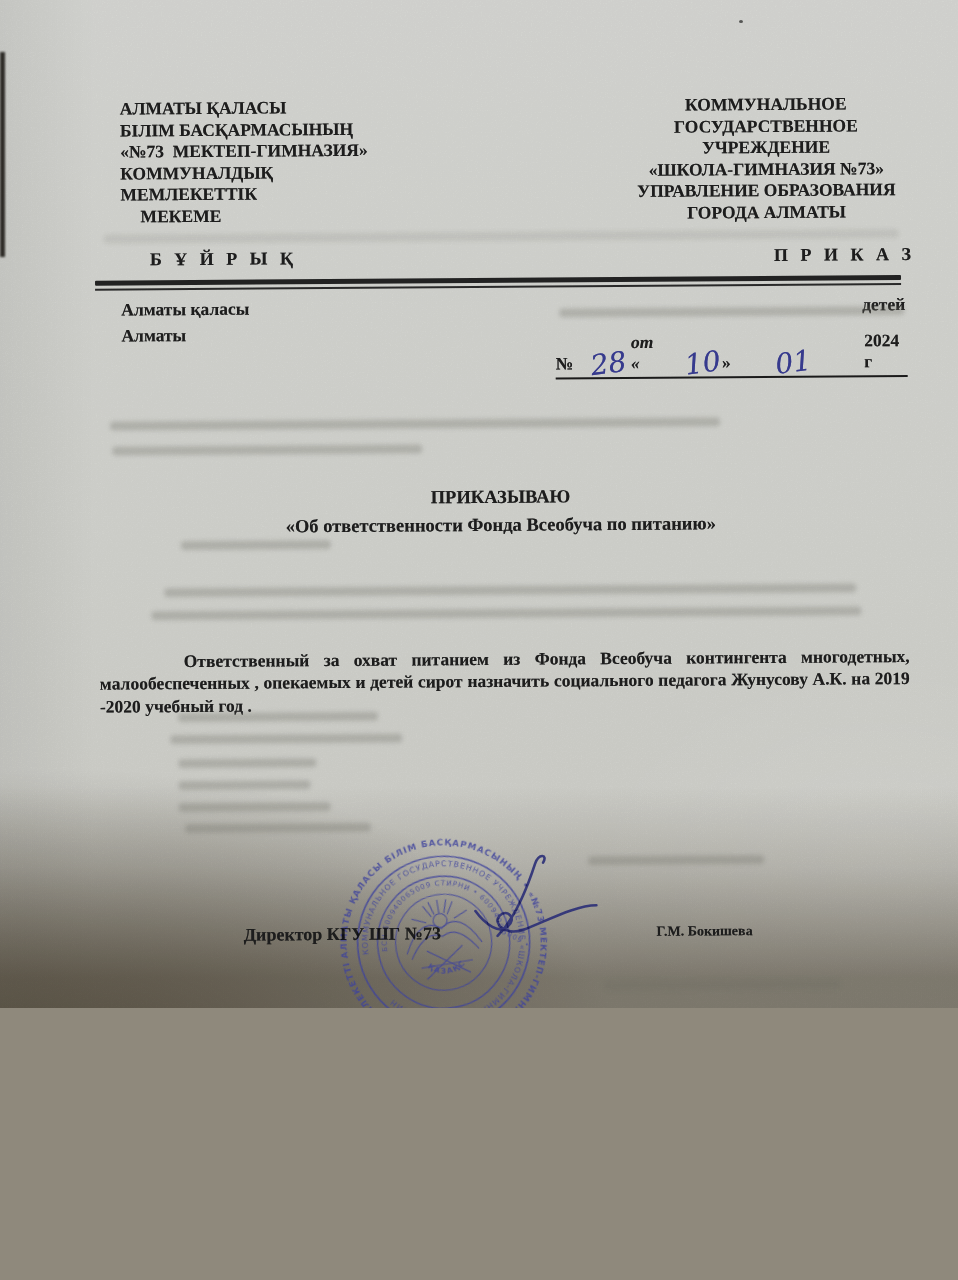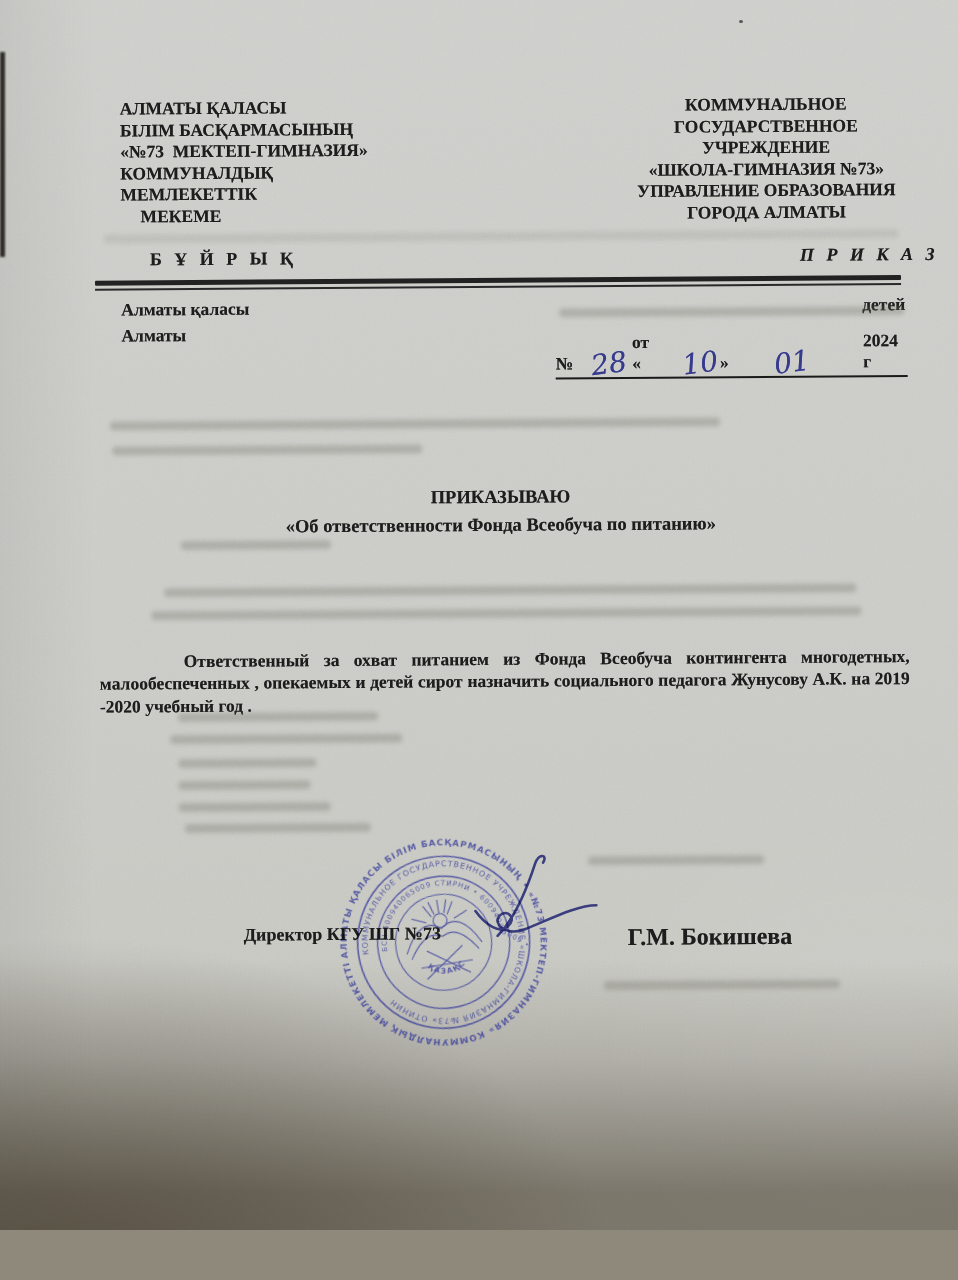--- a/index.html
+++ b/index.html
@@ -1,17 +1,17 @@
 <!DOCTYPE html>
 <html><head>
 <meta charset="utf-8">
 <style>
   html,body{margin:0;padding:0;}
   body{width:958px;height:1280px;background:#8f897c;font-family:"Liberation Serif",serif;}
-  #photo{position:relative;width:958px;height:1230px;overflow:hidden;
+  #photo{position:relative;width:958px;height:1008px;overflow:hidden;
     background:
       linear-gradient(180deg, rgba(0,0,0,0) 78%, rgba(59,49,32,.16) 86%, rgba(59,49,32,.52) 97%),
       radial-gradient(95% 48% at 6% 106%, rgba(50,42,27,.55), rgba(50,42,27,0) 62%),
       radial-gradient(45% 30% at 92% 86%, rgba(255,255,255,.10), rgba(255,255,255,0) 70%),
       linear-gradient(90deg, rgba(0,0,0,.05), rgba(0,0,0,0) 10%),
       linear-gradient(180deg, #dbdcd8 0%, #d7d8d3 55%, #d2d2cc 100%);
   }
   .sheet{position:absolute;inset:0;transform:rotate(-0.4deg);transform-origin:480px 420px;color:#1f1f1f;}
   .doc-text{font-weight:bold;text-shadow:0 0 .6px rgba(25,25,25,.55);}
   .hl{position:absolute;left:122px;top:96px;font-size:17.5px;line-height:21.5px;}
@@ -26,21 +26,21 @@
   .place{position:absolute;left:122px;top:294px;width:784px;font-size:17.5px;line-height:26px;}
   .place .row1{display:flex;justify-content:space-between;}
   .numline{position:absolute;left:556px;top:344px;width:352px;height:36px;border-bottom:2.5px solid #1c1c1c;
     font-size:17.5px;display:flex;align-items:flex-end;padding-bottom:3px;box-sizing:border-box;}
   .hw{font-family:"DejaVu Serif",serif;font-style:italic;font-weight:normal;color:#3a3e96;font-size:28px;
     line-height:20px;transform:rotate(-7deg);text-shadow:0 0 .5px rgba(58,62,150,.7);}
   .title{position:absolute;left:60px;top:483px;width:880px;text-align:center;font-size:18.5px;line-height:28px;}
   .body-p{position:absolute;left:98px;top:630px;width:810px;font-size:17.5px;line-height:22.5px;
     text-indent:84px;text-align:justify;}
   .sig-pos{position:absolute;left:240px;top:923px;font-size:18px;}
-  .sig-name{position:absolute;left:624px;top:925px;font-size:24px;}
+  .sig-name{position:absolute;left:653px;top:925px;font-size:14px;}
   .stamp{position:absolute;left:334px;top:836px;width:212px;height:212px;transform:rotate(-9deg);
     mix-blend-mode:multiply;opacity:.92;}
   .sigsvg{position:absolute;left:452px;top:853px;mix-blend-mode:multiply;}
   .ghost{position:absolute;height:9px;background:rgba(116,116,106,.30);filter:blur(2.2px);border-radius:4px;}
   .strip{position:absolute;left:0;top:52px;width:5px;height:205px;background:#17140f;filter:blur(1px);opacity:.85;}
   .dot{position:absolute;left:739px;top:20px;width:4px;height:3px;background:#3a3a38;border-radius:50%;opacity:.8;}
   .grain{position:absolute;inset:0;opacity:.05;pointer-events:none;}
 </style>
 </head>
 <body>
@@ -60,39 +60,39 @@
     <div class="hr doc-text">
       <div class="ln">КОММУНАЛЬНОЕ</div>
       <div class="ln">ГОСУДАРСТВЕННОЕ</div>
       <div class="ln">УЧРЕЖДЕНИЕ</div>
       <div class="ln">«ШКОЛА-ГИМНАЗИЯ №73»</div>
       <div class="ln">УПРАВЛЕНИЕ ОБРАЗОВАНИЯ</div>
       <div class="ln">ГОРОДА АЛМАТЫ</div>
     </div>
 
     <div class="orderword doc-text" style="left:151px;">Б Ұ Й Р Ы Қ</div>
-    <div class="orderword doc-text" style="left:801px;font-style:italic;">П Р И К А З</div>
+    <div class="orderword doc-text" style="left:775px;">П Р И К А З</div>
 
     <div class="rule">
       <div class="r1"></div>
         <div class="r2"></div>
     </div>
 
     <div class="place doc-text">
       <div class="row1">
         <span>Алматы қаласы</span>
         <span>детей</span>
       </div>
       <div>Алматы</div>
     </div>
 
     <div class="numline doc-text">
       <span style="margin-right:12px;">№</span>
       <span class="hw" style="width:50px;text-align:center;">28</span>
-      <span style="margin-right:20px;">от «</span>
+      <span style="margin-right:20px;font-style:italic;">от «</span>
       <span class="hw" style="width:42px;text-align:center;">10</span>
       <span style="margin-right:38px;">»</span>
       <span class="hw" style="width:54px;text-align:center;margin-right:46px;">01</span>
       <span>2024 г</span>
     </div>
 
     <div class="title doc-text">
       <div>ПРИКАЗЫВАЮ</div>
       <div>«Об ответственности Фонда Всеобуча по питанию»</div>
     </div>

